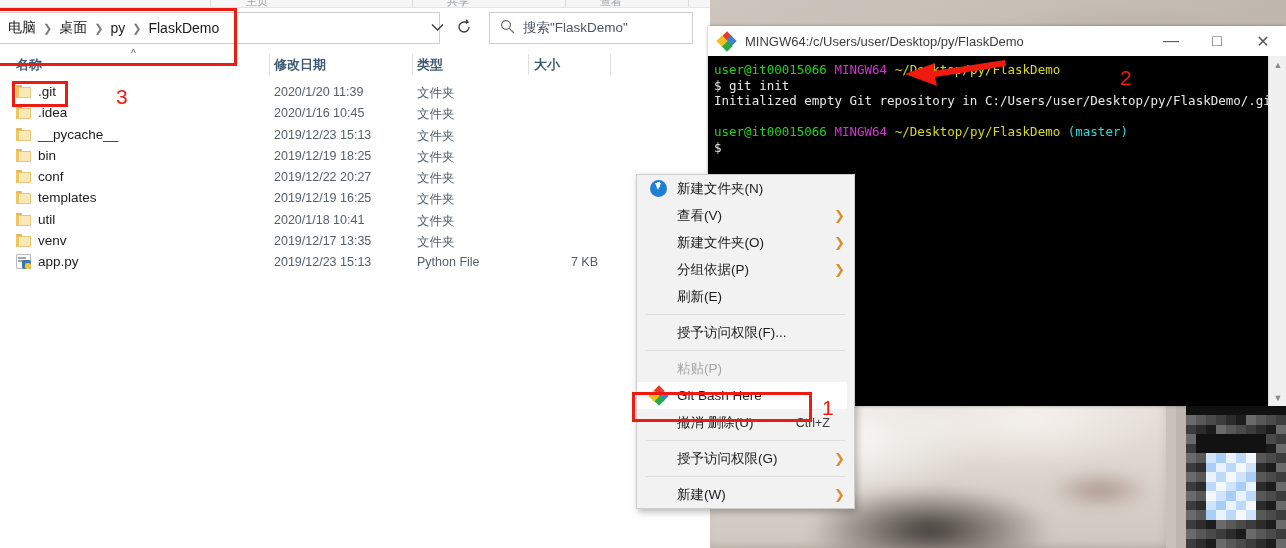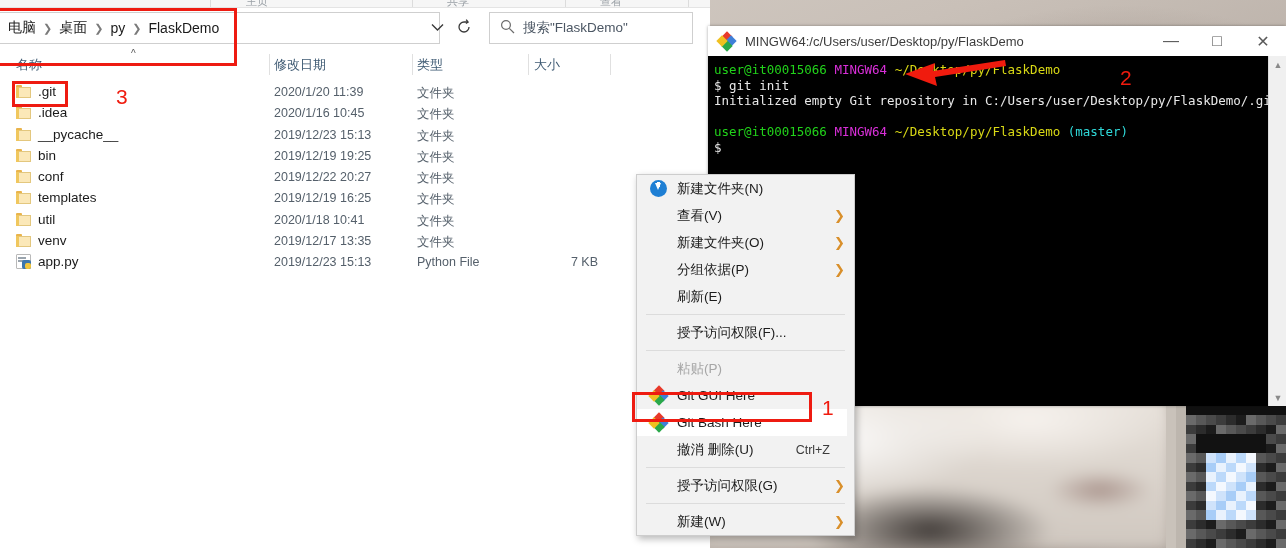--- a/index.html
+++ b/index.html
@@ -48,21 +48,21 @@
   #crumbs .cr{padding:0 4px;}
   #crumbs .sep{color:#7a7a7a;font-size:11px;padding:0 3px;}
   #dropdown-btn{position:absolute;left:424px;top:4px;width:26px;height:28px;display:flex;align-items:center;justify-content:center;color:#3a3a3a;font-size:11px;}
   #refresh-btn{position:absolute;left:450px;top:4px;width:28px;height:28px;display:flex;align-items:center;justify-content:center;}
   #searchbox{position:absolute;left:489px;top:3px;width:202px;height:30px;border:1px solid #cfcfcf;background:#fff;display:flex;align-items:center;}
   #searchbox .sicon{margin-left:10px;margin-right:8px;color:#5a5a5a;}
   #searchbox .stext{font-size:13.5px;color:#4b5663;white-space:nowrap;}
 
   
   #colhdr{position:absolute;left:0;top:52px;width:710px;height:26px;}
-  #colhdr .ch{position:absolute;top:4px;font-size:13px;color:#3e5a73;white-space:nowrap;}
+  #colhdr .ch{position:absolute;top:4px;font-size:13px;color:#3e5a73;white-space:nowrap;font-weight:bold;}
   #colhdr .cdiv{position:absolute;top:2px;width:1px;height:21px;background:#e0e0e0;}
   #updown{position:absolute;left:131px;top:48px;font-size:10px;color:#555;}
 
   
   #filelist{position:absolute;left:0;top:84px;width:710px;}
   .frow{position:relative;height:21.3px;}
   .fname{position:absolute;left:16px;top:0;display:flex;align-items:center;gap:7px;font-size:13.5px;color:#1b1b1b;white-space:nowrap;}
   .fdate{position:absolute;left:274px;top:1px;font-size:12.5px;color:#55606b;white-space:nowrap;}
   .ftype{position:absolute;left:417px;top:1px;font-size:12.5px;color:#55606b;white-space:nowrap;}
   .fsize{position:absolute;left:530px;width:68px;top:1px;font-size:12.5px;color:#55606b;text-align:right;white-space:nowrap;}
@@ -429,21 +429,21 @@
     </div>
     <div class="frow">
       <span class="fname">
         <span class="folder-ico">
             <i class="tab"></i>
             <i class="body"></i>
             <i class="edge"></i>
           </span>
         <span>bin</span>
       </span>
-      <span class="fdate">2019/12/19 19:25</span>
+      <span class="fdate">2019/12/19 18:25</span>
       <span class="ftype">文件夹</span>
       <span class="fsize"></span>
     </div>
     <div class="frow">
       <span class="fname">
         <span class="folder-ico">
             <i class="tab"></i>
             <i class="body"></i>
             <i class="edge"></i>
           </span>
@@ -564,29 +564,20 @@
 
   <div class="mi">
     <span class="milabel">授予访问权限(F)...</span>
   </div>
 
   <div class="msep"></div>
 
   <div class="mi disabled">
     <span class="milabel">粘贴(P)</span>
   </div>
-  <div class="mi">
-    <span class="miicon gitdiamond">
-        <span class="q1"></span>
-        <span class="q2"></span>
-        <span class="q3"></span>
-        <span class="q4"></span>
-      </span>
-    <span class="milabel">Git GUI Here</span>
-  </div>
   <div class="mi selected" style="width:210px;">
     <span class="miicon gitdiamond">
         <span class="q1"></span>
         <span class="q2"></span>
         <span class="q3"></span>
         <span class="q4"></span>
       </span>
     <span class="milabel">Git Bash Here</span>
   </div>
   <div class="mi">

